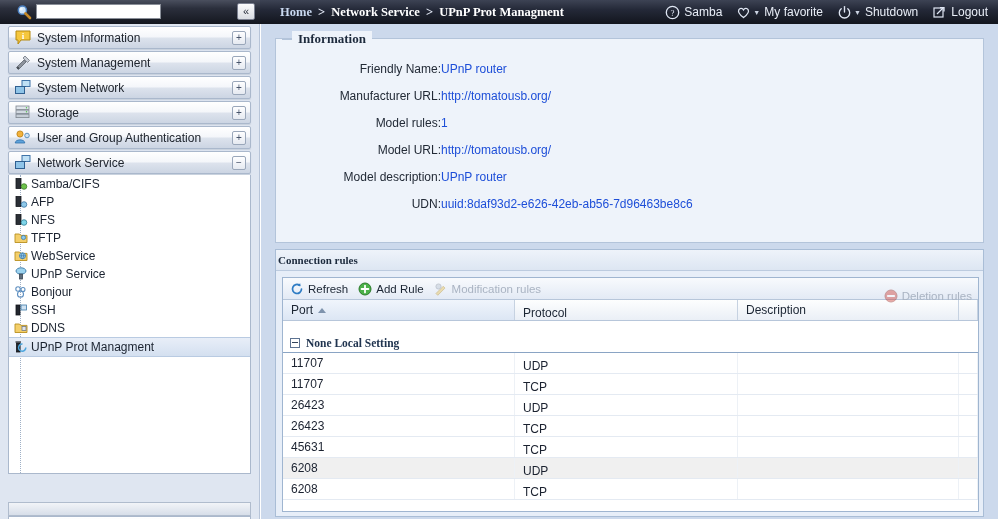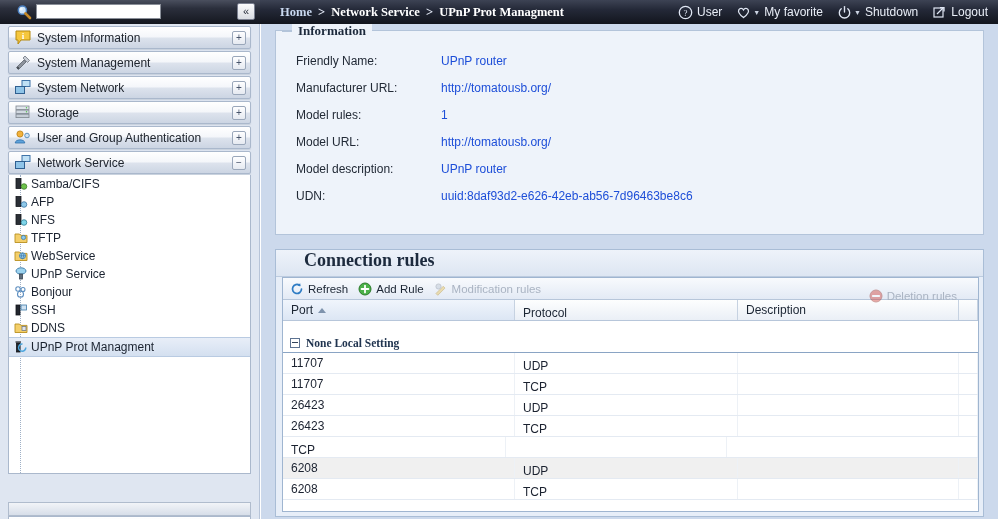--- a/index.html
+++ b/index.html
@@ -201,25 +201,26 @@
   
   .main {
     position: absolute; left: 261px; top: 24px;
     width: 737px; height: 495px;
     background: #ccd9ec;
     box-sizing: border-box;
     overflow: hidden;
   }
   
   .info-panel {
-    position: absolute; left: 14px; top: 6px;
+    position: absolute; left: 14px; top: 14px;
     width: 709px; height: 205px;
     background: #eef3fa;
     border: 1px solid #b3c4da;
     box-sizing: border-box;
+    text-align: right;
   }
   .info-legend {
     position: absolute; left: 16px; top: -8px;
     background: #eef3fa;
     padding: 0 6px;
     font-size: 13px;
     font-weight: bold;
     color: #1d2a3c;
     font-family: "Liberation Serif", serif;
   }
@@ -239,24 +240,24 @@
 
   
   .rules-panel {
     position: absolute; left: 14px; top: 225px;
     width: 709px; height: 268px;
     background: #e7eef8;
     border: 1px solid #a9bdd6;
     box-sizing: border-box;
   }
   .rules-title {
-    height: 27px;
+    height: 21px;
     line-height: 21px;
-    padding-left: 28px;
-    font-size: 18px;
+    padding-left: 2px;
+    font-size: 11px;
     font-weight: bold;
     color: #1c2a3d;
     background: linear-gradient(180deg,#eef3fa 0%, #dde6f2 100%);
     border-bottom: 1px solid #bccbdf;
     font-family: "Liberation Serif", serif;
     box-sizing: border-box;
   }
   .grid-wrap {
     position: absolute; left: 6px; top: 27px;
     width: 697px; height: 235px;
@@ -278,21 +279,21 @@
   .tb-btn {
     display: flex; align-items: center; gap: 4px;
     font-size: 11.5px;
     color: #1b2533;
     cursor: pointer;
     white-space: nowrap;
   }
   .tb-btn.disabled { color: #a9b3c2; cursor: default; }
   .tb-btn .tb-ico { width: 14px; height: 14px; display:block; }
   .tb-btn.disabled .tb-ico { opacity: 0.45; }
-  .tb-right { position: absolute; right: 21px; top: 0; height: 36px; display: flex; align-items:center; }
+  .tb-right { position: absolute; right: 6px; top: 0; height: 36px; display: flex; align-items:center; }
 
   .grid-head {
     display: flex;
     height: 21px;
     background: linear-gradient(180deg,#fdfefe 0%, #eaeff6 100%);
     border-bottom: 1px solid #b7c6da;
     box-sizing: border-box;
   }
   .gh-cell {
     display: flex; align-items: center;
@@ -394,21 +395,21 @@
     </div>
 
     <div class="topmenu">
       <div class="topmenu-item">
         <span class="tm-ico">
           <svg width="15" height="15" viewBox="0 0 15 15">
             <circle cx="7.5" cy="7.5" r="6.2" fill="none" stroke="#dfe6f3" stroke-width="1.3"></circle>
             <text x="7.5" y="11" font-size="9" fill="#dfe6f3" text-anchor="middle" font-family="Liberation Serif, serif">?</text>
           </svg>
         </span>
-        <span>User</span>
+        <span>Samba</span>
       </div>
 
       <div class="topmenu-item">
         <span class="tm-ico">
           <svg width="15" height="15" viewBox="0 0 15 15">
             <path d="M7.5 12.6 C3 9.2 1.6 6.8 2.9 4.6 C4 2.7 6.4 3 7.5 4.9 C8.6 3 11 2.7 12.1 4.6 C13.4 6.8 12 9.2 7.5 12.6 Z" fill="none" stroke="#dfe6f3" stroke-width="1.25"></path>
           </svg>
         </span>
         <span class="tm-caret">▼</span>
         <span>My favorite</span>
@@ -766,20 +767,21 @@
           </div>
 
           <div class="data-row">
             <div class="dr-cell col-port">26423</div>
             <div class="dr-cell col-proto">TCP</div>
             <div class="dr-cell col-desc"></div>
             <div class="dr-cell col-pad"></div>
           </div>
 
           <div class="data-row">
+            <div class="dr-cell col-port">45631</div>
             <div class="dr-cell col-proto">TCP</div>
             <div class="dr-cell col-desc"></div>
             <div class="dr-cell col-pad"></div>
           </div>
 
           <div class="data-row alt">
             <div class="dr-cell col-port">6208</div>
             <div class="dr-cell col-proto">UDP</div>
             <div class="dr-cell col-desc"></div>
             <div class="dr-cell col-pad"></div>

